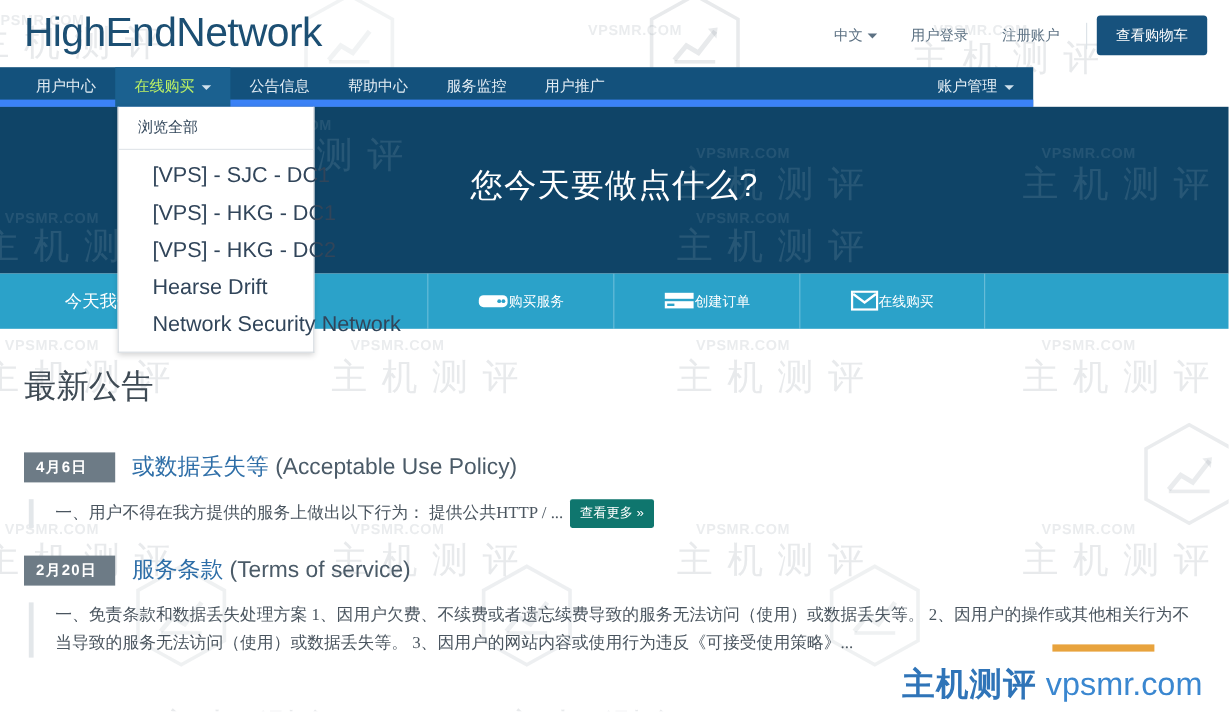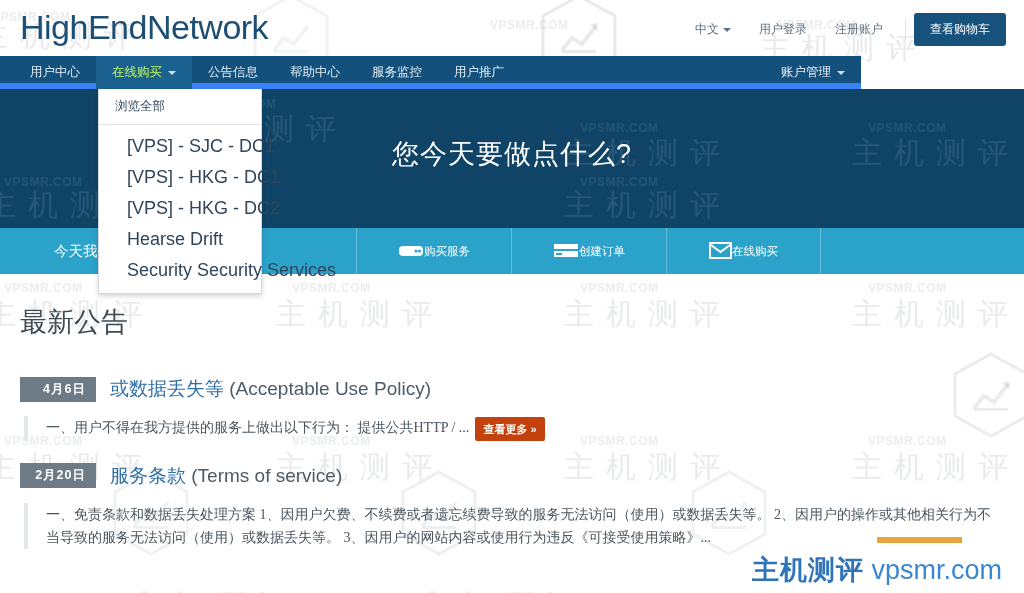--- a/index.html
+++ b/index.html
@@ -77,34 +77,34 @@
   .ab-icon { height:17px; margin-bottom:2px; display:flex; align-items:center; }
   .ab-label { font-size:11.5px; }
 
   
   .content { position:relative; z-index:2; padding:30px 20px 0 20px; }
   .sec-title { font-size:27px; color:#3e4a54; font-weight:400; margin-bottom:36px; }
   .ann { margin-bottom:4px; }
   .ann-head { display:flex; align-items:center; gap:14px; }
   .date-badge {
     background:#6d7b86; color:#ffffff; font-size:12.5px; font-weight:bold;
-    padding:4px 10px; letter-spacing:1px; display:inline-block; min-width:76px; text-align:right;
+    padding:4px 10px; letter-spacing:1px; display:inline-block; min-width:76px; text-align:left;
   }
   .ann-title { font-size:19px; color:#2f6fa8; cursor:pointer; }
   .ann-title .en { color:#4b5b68;margin-top:24px; }
   .ann-body {
     margin-top:14px; margin-left:4px; padding-left:18px; border-left:4px solid #e3e7ea;
     font-family:"Liberation Serif", "DejaVu Serif", serif;
     font-size:14px; color:#4a555f; line-height:1.65;
   }
   .more-btn {
-    display:inline-block; background:#c2410c; color:#ffffff; font-size:11px;
+    display:inline-block; background:#0f766e; color:#ffffff; font-size:11px;
     font-family:"Liberation Sans", sans-serif;
     padding:3px 8px; border-radius:2px; margin-left:6px; cursor:pointer; vertical-align:middle;
-    font-weight:bold;
+    font-weight:normal;
   }
   .ann2 { margin-top:22px; }
 
   
   .bigwm {
     position:absolute; right:22px; bottom:5px; z-index:10;
     font-size:27px; font-weight:bold; white-space:nowrap;
   }
   .bigwm .cn { color:#2f74b8; letter-spacing:1px; }
   .bigwm .dm { color:#3a87d0; font-weight:normal; }
@@ -308,21 +308,21 @@
     </div>
   </div>
 
   <div class="dropdown" id="dropdown-menu">
     <div class="dd-head">浏览全部</div>
     <div class="dd-list" id="dd-list">
         <div class="dd-item">[VPS] - SJC - DC1</div>
         <div class="dd-item">[VPS] - HKG - DC1</div>
         <div class="dd-item">[VPS] - HKG - DC2</div>
         <div class="dd-item">Hearse Drift</div>
-        <div class="dd-item">Security Security Services</div>
+        <div class="dd-item">Network Security Network</div>
       </div>
   </div>
 
   <div class="orange-bar"></div>
   <div class="bigwm">
     <span class="cn">主机测评</span>
     <span class="dm">vpsmr.com</span>
   </div>
 
 </div>

